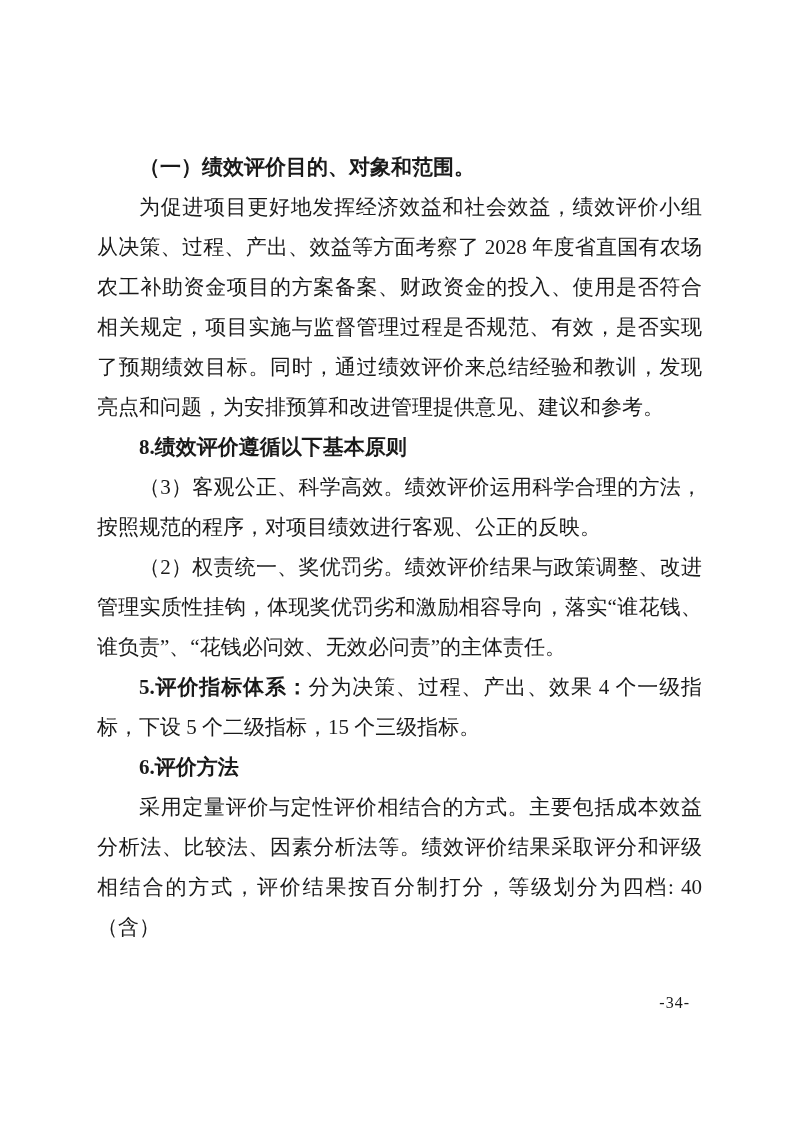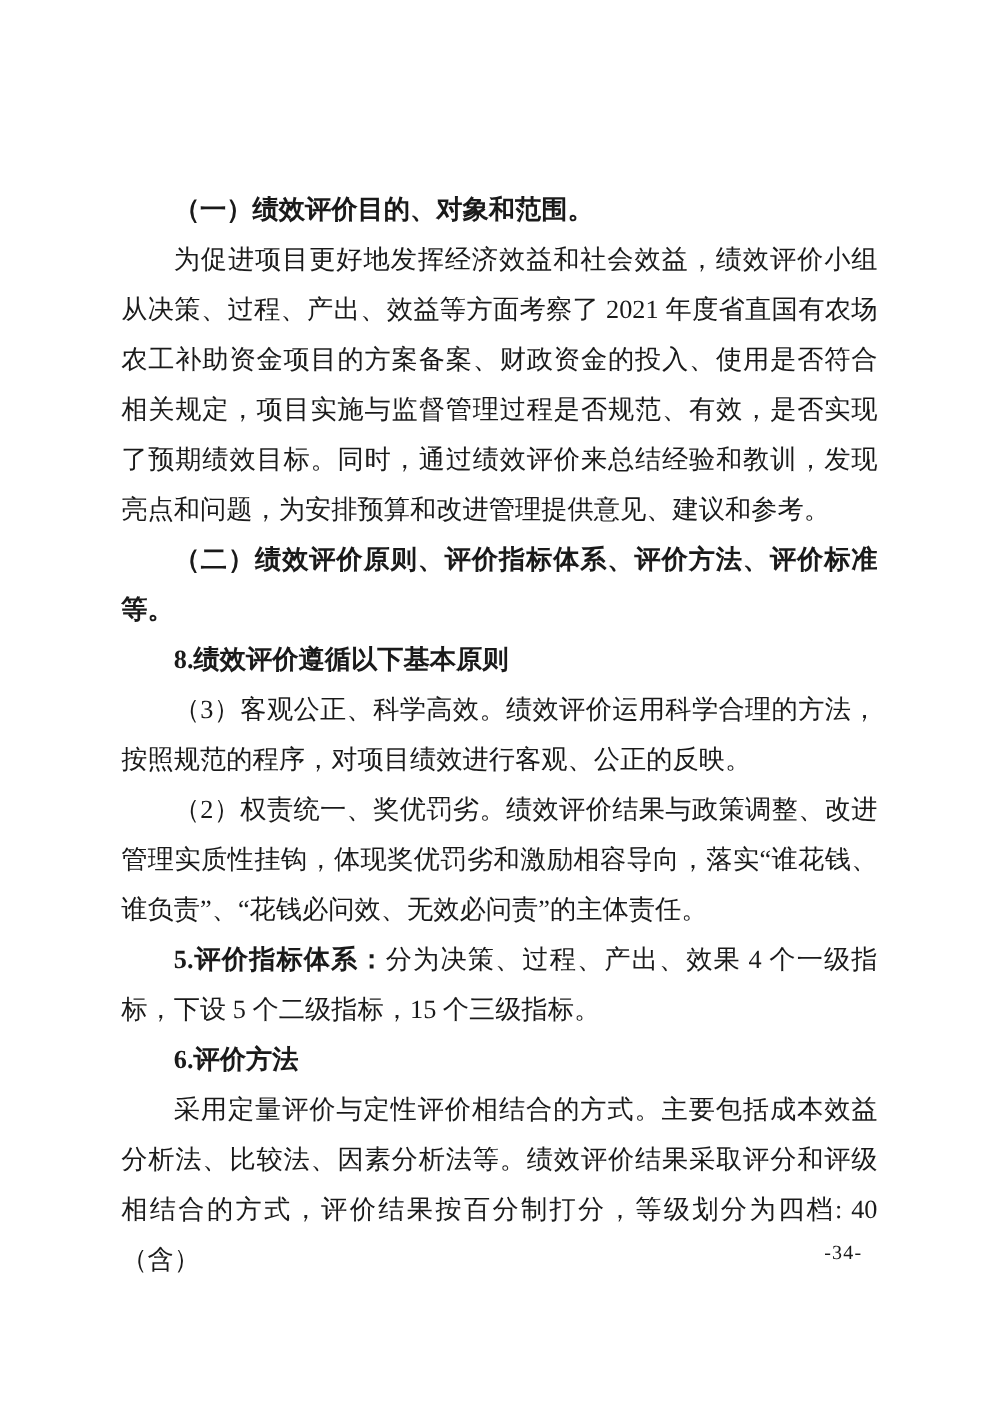--- a/index.html
+++ b/index.html
@@ -48,23 +48,22 @@
   }
 </style>
 </head>
 <body>
 
 <div class="page">
   <div class="content">
 
     <p class="block heading">（一）绩效评价目的、对象和范围。</p>
 
-    <p class="block">为促进项目更好地发挥经济效益和社会效益，绩效评价小组从决策、过程、产出、效益等方面考察了 2021 年度省直国有农场农工补助资金项目的方案备案、财政资金的投入、使用是否符合相关规定，项目实施与监督管理过程是否规范、有效，是否实现了预期绩效目标。同时，通过绩效评价来总结经验和教训，发现亮点和问题，为安排预算和改进管理提供意见、建议和参考。</p>
+    <p class="block">为促进项目更好地发挥经济效益和社会效益，绩效评价小组从决策、过程、产出、效益等方面考察了 2028 年度省直国有农场农工补助资金项目的方案备案、财政资金的投入、使用是否符合相关规定，项目实施与监督管理过程是否规范、有效，是否实现了预期绩效目标。同时，通过绩效评价来总结经验和教训，发现亮点和问题，为安排预算和改进管理提供意见、建议和参考。</p>
 
-    <p class="block heading">（二）绩效评价原则、评价指标体系、评价方法、评价标准等。</p>
 
     <p class="block heading">8.绩效评价遵循以下基本原则</p>
 
     <p class="block">（3）客观公正、科学高效。绩效评价运用科学合理的方法，按照规范的程序，对项目绩效进行客观、公正的反映。</p>
 
     <p class="block">（2）权责统一、奖优罚劣。绩效评价结果与政策调整、改进管理实质性挂钩，体现奖优罚劣和激励相容导向，落实“谁花钱、谁负责”、“花钱必问效、无效必问责”的主体责任。</p>
 
     <p class="block"><span class="lead-bold">5.评价指标体系：</span><span>分为决策、过程、产出、效果 4 个一级指标，下设 5 个二级指标，15 个三级指标。</span></p>
 
     <p class="block heading">6.评价方法</p>

